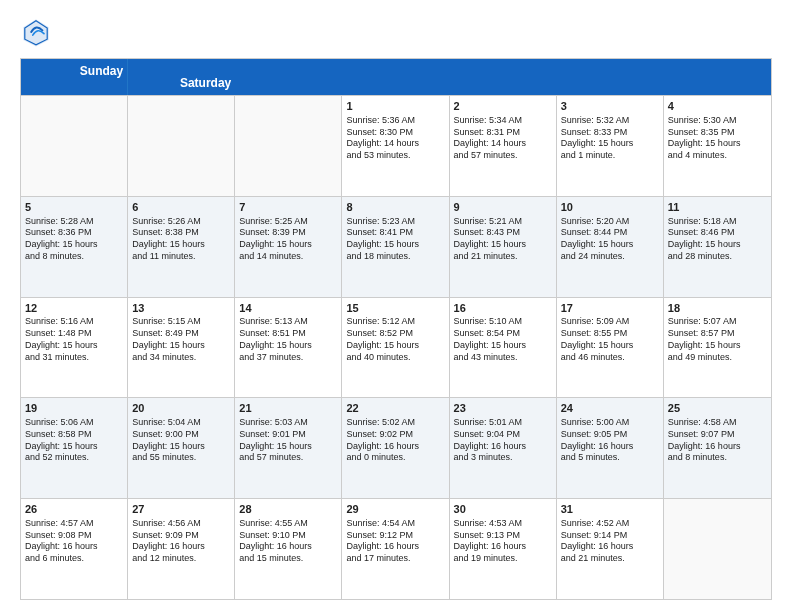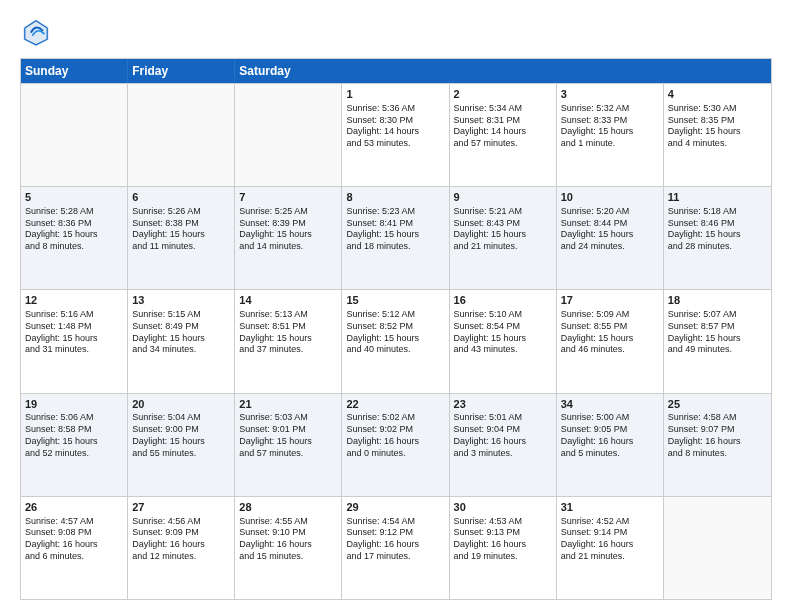--- a/index.html
+++ b/index.html
@@ -59,25 +59,25 @@
     }
     .cal-header-row {
       display: grid;
       grid-template-columns: repeat(7, 1fr);
       background: #1565c0;
     }
     .cal-header-cell {
       color: #fff;
       font-size: 12px;
       font-weight: bold;
-      text-align: left;
+      text-align: right;
       padding: 5px 4px;
       border-right: 1px solid #2176c7;
     }
-    .cal-header-cell:last-child { border-right: none; }
+    .cal-header-cell:last-child { border-right: none; margin-top: 12px; }
     .cal-body {
       flex: 1;
       display: flex;
       flex-direction: column;
     }
     .cal-week {
       display: grid;
       grid-template-columns: repeat(7, 1fr);
       flex: 1;
       border-top: 1px solid #ccc;
@@ -127,21 +127,20 @@
     </div>
     <div class="title-block">
       <div class="month-title"></div>
       <div class="subtitle"></div>
     </div>
   </div>
 
   <div class="calendar">
     <div class="cal-header-row">
     <div class="cal-header-cell">Sunday</div>
-        <div class="cal-header-cell">Friday</div>
         <div class="cal-header-cell">Saturday</div>
       </div>
     <div class="cal-body">
     <div class="cal-week">
           <div class="cal-cell empty"></div>
           <div class="cal-cell empty"></div>
           <div class="cal-cell empty"></div>
           <div class="cal-cell">
             <span class="day-num">1</span>
             <span class="cell-line">Sunrise: 5:36 AM</span>
@@ -303,21 +302,21 @@
             <span class="cell-line">and 0 minutes.</span>
           </div>
           <div class="cal-cell alt">
             <span class="day-num">23</span>
             <span class="cell-line">Sunrise: 5:01 AM</span>
             <span class="cell-line">Sunset: 9:04 PM</span>
             <span class="cell-line">Daylight: 16 hours</span>
             <span class="cell-line">and 3 minutes.</span>
           </div>
           <div class="cal-cell alt">
-            <span class="day-num">34</span>
+            <span class="day-num">24</span>
             <span class="cell-line">Sunrise: 5:00 AM</span>
             <span class="cell-line">Sunset: 9:05 PM</span>
             <span class="cell-line">Daylight: 16 hours</span>
             <span class="cell-line">and 5 minutes.</span>
           </div>
           <div class="cal-cell alt">
             <span class="day-num">25</span>
             <span class="cell-line">Sunrise: 4:58 AM</span>
             <span class="cell-line">Sunset: 9:07 PM</span>
             <span class="cell-line">Daylight: 16 hours</span>

